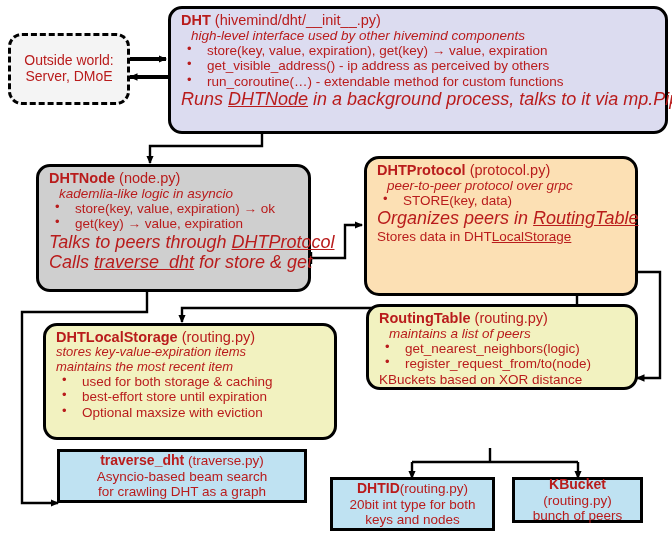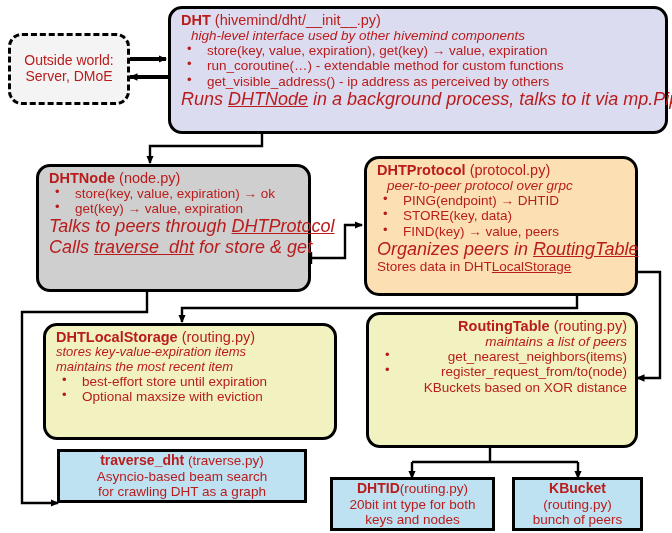--- a/index.html
+++ b/index.html
@@ -152,94 +152,94 @@
   </div>
 
   <div class="box rounded b-lavender pad" style="left:168px; top:6px; width:500px; height:128px;">
     <div class="ttl">
       <span>DHT</span>
       <span class="plain">(hivemind/dht/__init__.py)</span>
     </div>
     <div class="sub">high-level interface used by other hivemind components</div>
     <ul class="items">
       <li>store(key, value, expiration), get(key) → value, expiration</li>
+      <li>get_visible_address() - ip address as perceived by others</li>
       <li>run_coroutine(…) - extendable method for custom functions</li>
-      <li>get_visible_address() - ip address as perceived by others</li>
     </ul>
     <div class="foot"><span>Runs </span><span class="u">DHTNode</span><span> in a background process, talks to it via mp.Pipe</span></div>
   </div>
 
   <div class="box rounded b-gray pad" style="left:36px; top:164px; width:275px; height:128px;">
     <div class="ttl">
       <span>DHTNode</span>
       <span class="plain">(node.py)</span>
     </div>
+    <div class="sub">kademlia-like logic in asyncio</div>
     <ul class="items">
       <li>store(key, value, expiration) → ok</li>
       <li>get(key) → value, expiration</li>
     </ul>
     <div class="foot"><span>Talks to peers through </span><span class="u">DHTProtocol</span></div>
     <div class="foot"><span>Calls </span><span class="u">traverse_dht</span><span> for store &amp; get</span></div>
   </div>
 
   <div class="box rounded b-orange pad" style="left:364px; top:156px; width:274px; height:140px;">
     <div class="ttl">
       <span>DHTProtocol</span>
       <span class="plain">(protocol.py)</span>
     </div>
     <div class="sub">peer-to-peer protocol over grpc</div>
     <ul class="items">
-      <li>PING(endpoint) → DHTID</li>
       <li>STORE(key, data)</li>
-      <li>FIND(key) → value, peers</li>
     </ul>
     <div class="foot"><span>Organizes peers in </span><span class="u">RoutingTable</span></div>
     <div class="footn"><span>Stores data in DHT</span><span class="u">LocalStorage</span></div>
   </div>
 
   <div class="box rounded b-yellow pad" style="left:43px; top:323px; width:294px; height:117px;">
     <div class="ttl">
       <span>DHTLocalStorage</span>
       <span class="plain">(routing.py)</span>
     </div>
     <div class="sub0">stores key-value-expiration items</div>
     <div class="sub0">maintains the most recent item</div>
     <ul class="items">
+      <li>used for both storage &amp; caching</li>
       <li>best-effort store until expiration</li>
       <li>Optional maxsize with eviction</li>
     </ul>
   </div>
 
-  <div class="box rounded b-yellow pad" style="left:366px; top:312px; width:272px; height:136px;text-align:right;">
+  <div class="box rounded b-yellow pad" style="left:366px; top:304px; width:272px; height:86px;">
     <div class="ttl">
       <span>RoutingTable</span>
       <span class="plain">(routing.py)</span>
     </div>
     <div class="sub">maintains a list of peers</div>
     <ul class="items">
-      <li>get_nearest_neighbors(items)</li>
+      <li>get_nearest_neighbors(logic)</li>
       <li>register_request_from/to(node)</li>
     </ul>
     <div class="footn">KBuckets based on XOR distance</div>
   </div>
 
   <div class="box sq b-blue cbox" style="left:57px; top:449px; width:250px; height:54px;">
     <div class="ttl">
       <span>traverse_dht</span>
       <span class="ln">(traverse.py)</span>
     </div>
     <div class="ln">Asyncio-based beam search</div>
     <div class="ln">for crawling DHT as a graph</div>
   </div>
 
   <div class="box sq b-blue cbox" style="left:330px; top:477px; width:165px; height:54px;">
     <div class="ttl"><span>DHTID</span><span class="ln">(routing.py)</span></div>
     <div class="ln">20bit int type for both</div>
     <div class="ln">keys and nodes</div>
   </div>
 
-  <div class="box sq b-blue cbox" style="left:512px; top:477px; width:131px; height:54px;">
+  <div class="box sq b-blue cbox" style="left:512px; top:477px; width:131px; height:46px;">
     <div class="ttl">KBucket</div>
     <div class="ln">(routing.py)</div>
     <div class="ln">bunch of peers</div>
   </div>
 
 </div>
 
 </body></html>

